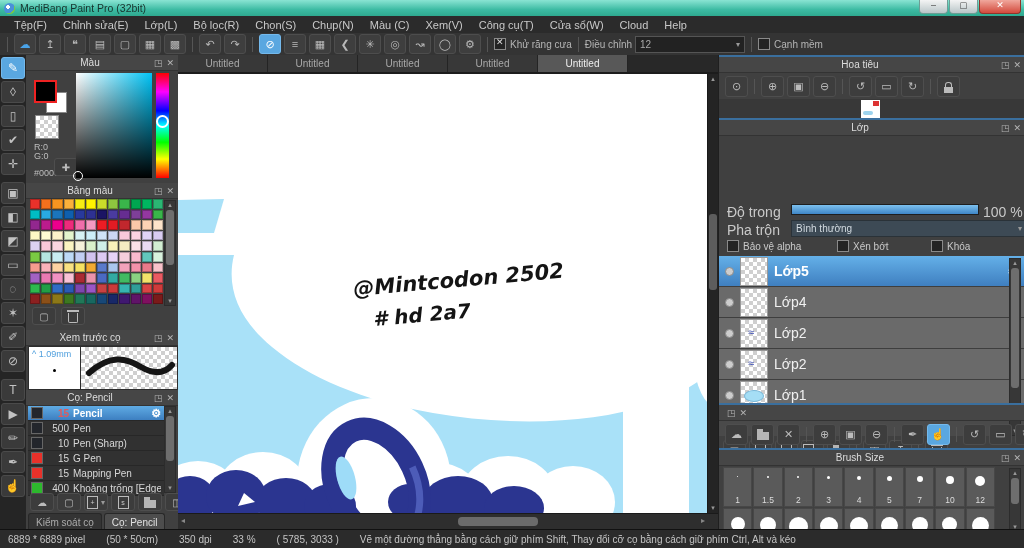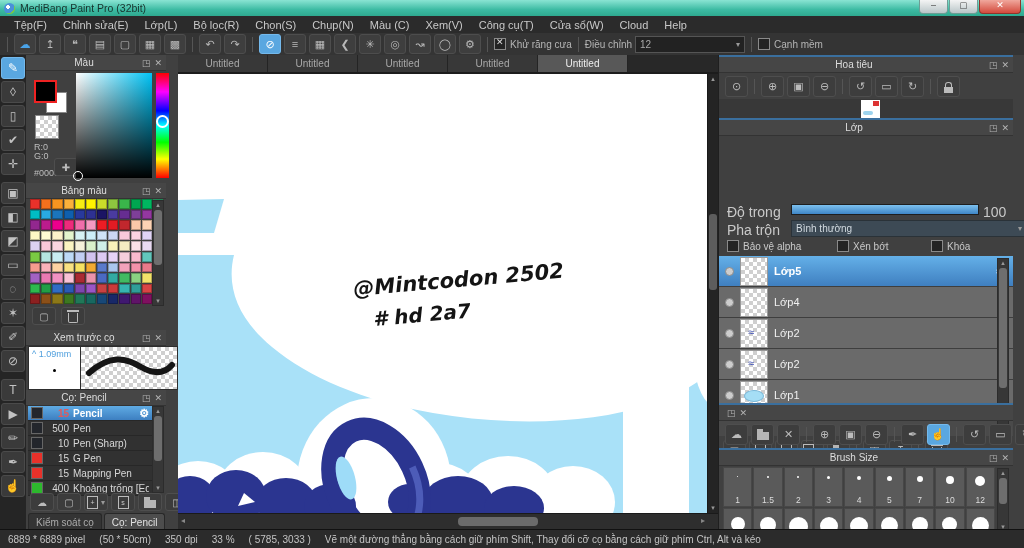--- a/index.html
+++ b/index.html
@@ -37,21 +37,21 @@
   
   #toolcol{position:absolute;left:0;top:55px;width:26px;bottom:18px;background:#252525;
     display:flex;flex-direction:column;align-items:center;padding-top:2px;gap:2px}
   .tool{width:22px;height:20px;flex:none;background:#3a3a3a;border:1px solid #4a4a4a;border-radius:3px;
     color:#c2c2c2;font-size:12px;display:flex;align-items:center;justify-content:center}
   .tool.active{background:#5aa7e0;border-color:#74b9ec;color:#fff}
   .tgap{height:3px;flex:none}
   
   #leftdock{position:absolute;left:26px;top:55px;width:152px;bottom:18px;background:#404040;border-right:1px solid #1f1f1f}
   #rightdock{position:absolute;left:718px;top:55px;width:306px;bottom:18px;background:#404040;border-left:1px solid #1f1f1f}
-  section{position:absolute;left:0;right:12px}
+  section{position:absolute;left:0;right:0}
   .rsec{border-top:2px solid #3a6f9e}
   .phead{height:15px;background:#464646;display:flex;align-items:center;padding:0 4px;border-bottom:1px solid #333}
   .ptitle{flex:1;text-align:center;font-size:10px;color:#ddd}
   .phico{font-size:9px;color:#b5b5b5;margin-left:4px}
   
   #fg-swatch{position:absolute;left:8px;top:25px;width:19px;height:19px;background:#000;border:2px solid #e22;z-index:2}
   #bg-swatch{position:absolute;left:20px;top:37px;width:19px;height:19px;background:#fff;border:1px solid #888}
   .checker{background-color:#fff;background-image:
       linear-gradient(45deg,#cfcfcf 25%,transparent 25%,transparent 75%,#cfcfcf 75%),
       linear-gradient(45deg,#cfcfcf 25%,transparent 25%,transparent 75%,#cfcfcf 75%);
@@ -125,21 +125,21 @@
   .lcb{position:absolute;display:flex;align-items:center;gap:4px;font-size:10px;color:#c9c9c9}
   #layer-list{position:absolute;left:0;right:0;top:136px;height:180px;background:#4a4a4a}
   .lyr{height:30px;display:flex;align-items:center;gap:6px;padding:0 6px;background:#6a6a6a;
     border-bottom:1px solid #3e3e3e;position:relative}
   .lyr.selected{background:linear-gradient(#64b0e8,#3f7fc0)}
   .vdot{width:7px;height:7px;border-radius:50%;background:#cdcdcd;border:1px solid #8a8a8a;flex:none}
   .lthumb{width:26px;height:27px;flex:none;border:1px solid #9a9a9a;position:relative;overflow:hidden}
   .lthumb.scribble::after{content:"≈";position:absolute;left:7px;top:6px;color:#4656b8;font-size:11px}
   .lthumb.blob::after{content:"";position:absolute;left:3px;top:8px;width:18px;height:10px;
     background:#a5def5;border-radius:50%;border:1px solid #7bb8d8}
-  .lname{flex:1;font-size:11px;color:#f0f0f0}
+  .lname{flex:1;font-size:14px;color:#f0f0f0}
   .lyr.selected .lname{font-weight:bold;color:#fff}
   .lgear{color:#fff;font-size:13px}
   #layer-tools{position:absolute;left:4px;top:320px;display:flex;gap:3px;align-items:center}
   
   .mini-doc{display:inline-flex;align-items:center;justify-content:center;width:9px;height:11px;
     border:1px solid #bbb;background:transparent;font-size:7px;color:#ccc;line-height:9px}
   .css-folder{display:inline-block;width:12px;height:8px;background:#b5b5b5;position:relative;margin-top:3px}
   .css-folder::before{content:"";position:absolute;left:0;top:-3px;width:6px;height:3px;background:#b5b5b5}
   .css-trash{display:inline-block;width:8px;height:9px;border:1px solid #bbb;border-top:none;
     border-radius:0 0 2px 2px;position:relative;margin-top:3px}
@@ -149,21 +149,21 @@
     border:1.5px solid #bbb;border-bottom:none;border-radius:3px 3px 0 0}
   
   #size-grid{position:absolute;left:4px;top:17px;width:272px;display:grid;grid-template-columns:repeat(9,1fr);gap:1px}
   .szcell{height:32px;background:#5a5a5a;border:1px solid #474747;display:flex;flex-direction:column;
     align-items:center;justify-content:space-between;padding:4px 0 2px}
   .szdot{background:#fff;border-radius:50%}
   .szlabel{font-size:8.5px;color:#ddd;line-height:8px}
   
   #statusbar{position:absolute;left:0;right:0;bottom:0;height:18px;background:#2b2b2b;border-top:1px solid #111;
     display:flex;align-items:center;padding:0 8px;font-size:10px;color:#c4c4c4;white-space:nowrap;overflow:hidden}
-  .stseg{margin-right:14px}
+  .stseg{margin-right:21px}
 </style>
 </head>
 <body>
 
 <div id="titlebar">
   <span id="app-icon"></span>
   <span id="title-text">MediBang Paint Pro (32bit)</span>
   <div id="win-btns">
       <span class="winbtn">–</span>
       <span class="winbtn">▢</span>

